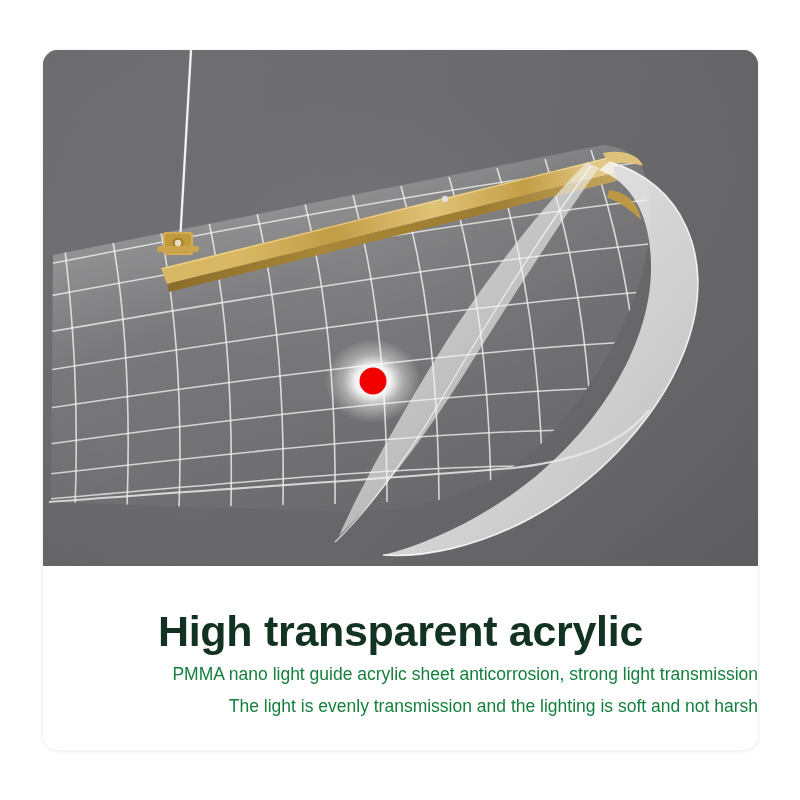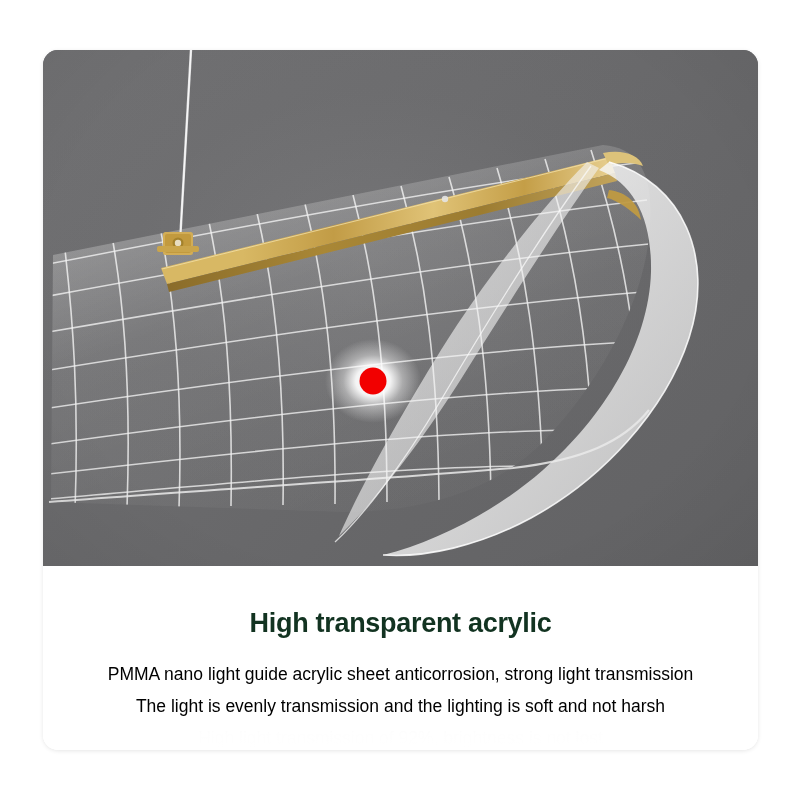--- a/index.html
+++ b/index.html
@@ -73,35 +73,35 @@
     height: 184px;
     background: #ffffff;
   }
 
   .headline {
     position: absolute;
     top: 44px;
     left: 0;
     width: 715px;
     text-align: center;
-    font-size: 27px;
+    font-size: 43px;
     font-weight: bold;
     letter-spacing: -0.3px;
     color: #123321;
     line-height: 1;
   }
 
   .subline {
     position: absolute;
     left: 0;
     width: 715px;
-    text-align: center;
+    text-align: right;
     font-size: 17.5px;
     font-weight: 400;
-    color: #000000;
+    color: #15803d;
     line-height: 1;
     white-space: nowrap;
   }
   .subline-1 { top: 100px; }
   .subline-2 { top: 132px; }
   .subline-3 {
     top: 164px;
     font-size: 17.5px;
     opacity: 0.10;
   }

